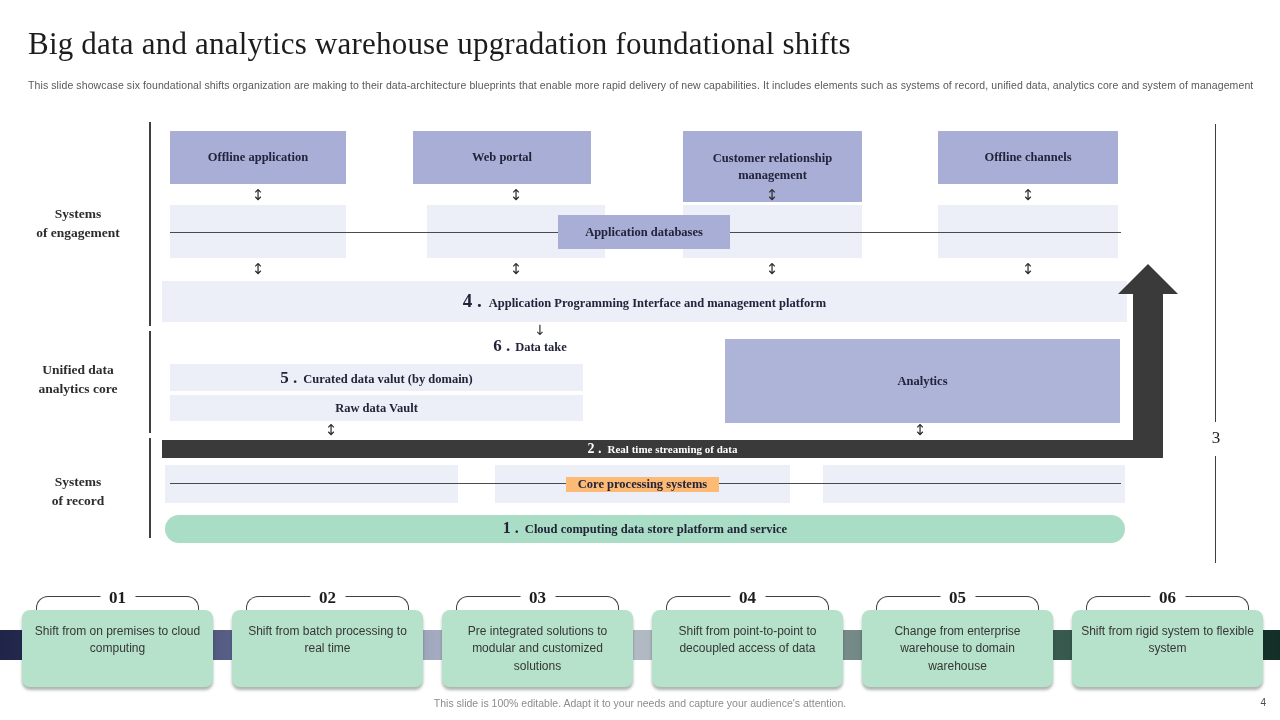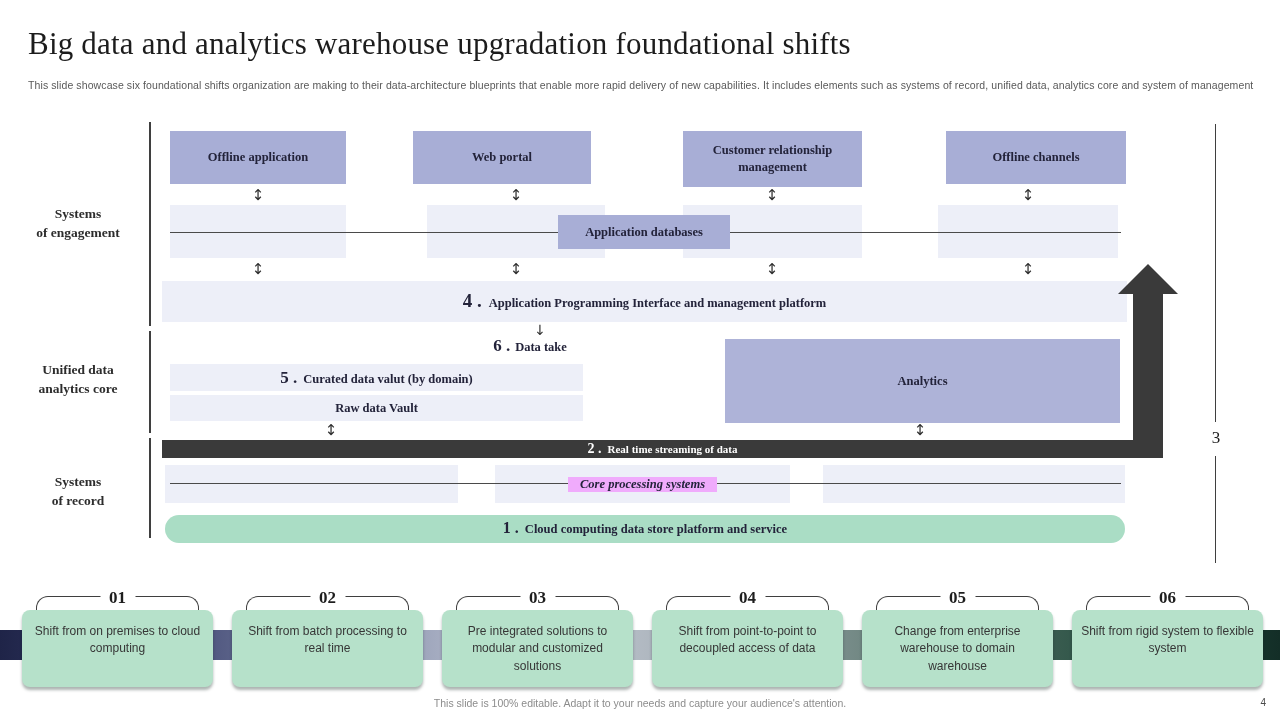--- a/index.html
+++ b/index.html
@@ -57,22 +57,22 @@
     <div>Systems</div>
     <div>of record</div>
   </div>
 
   <div class="abs vline" style="left:149px;top:122px;height:204px;"></div>
   <div class="abs vline" style="left:149px;top:331px;height:102px;"></div>
   <div class="abs vline" style="left:149px;top:438px;height:100px;"></div>
 
   <div class="abs lavbox" style="left:170px;top:131px;width:176px;height:53px;">Offline application</div>
   <div class="abs lavbox" style="left:413px;top:131px;width:178px;height:53px;">Web portal</div>
-  <div class="abs lavbox" style="left:683px;top:131px;width:179px;height:56px;padding:0 6px;box-sizing:border-box;">Customer relationship management</div>
-  <div class="abs lavbox" style="left:938px;top:131px;width:180px;height:53px;margin-left:8px;">Offline channels</div>
+  <div class="abs lavbox" style="left:683px;top:131px;width:179px;height:71px;padding:0 6px;box-sizing:border-box;">Customer relationship management</div>
+  <div class="abs lavbox" style="left:938px;top:131px;width:180px;height:53px;">Offline channels</div>
 
   <div class="abs updown" style="left:248px;top:185px;">↕</div>
   <div class="abs updown" style="left:506px;top:185px;">↕</div>
   <div class="abs updown" style="left:762px;top:185px;">↕</div>
   <div class="abs updown" style="left:1018px;top:185px;">↕</div>
 
   <div class="abs litebox" style="left:170px;top:205px;width:176px;height:53px;"></div>
   <div class="abs litebox" style="left:427px;top:205px;width:178px;height:53px;"></div>
   <div class="abs litebox" style="left:683px;top:205px;width:179px;height:53px;"></div>
   <div class="abs litebox" style="left:938px;top:205px;width:180px;height:53px;"></div>
@@ -114,21 +114,21 @@
   </div>
 
   <div class="abs arrowshaft" style="left:1133px;top:292px;width:30px;height:166px;"></div>
   <div class="abs arrowhead" style="left:1118px;top:264px;"></div>
 
   <div class="abs litebox" style="left:165px;top:465px;width:293px;height:38px;"></div>
   <div class="abs litebox" style="left:495px;top:465px;width:295px;height:38px;"></div>
   <div class="abs litebox" style="left:823px;top:465px;width:302px;height:38px;"></div>
   <div class="abs hline" style="left:170px;top:483px;width:951px;"></div>
   <div class="abs flexcenter" style="left:495px;top:465px;width:295px;height:38px;align-items:center;z-index:2;">
-    <span class="seriflabel" style="background:#f0abfc;padding:0 12px;font-style:italic;">Core processing systems</span>
+    <span class="seriflabel" style="background:#fdba74;padding:0 12px;">Core processing systems</span>
   </div>
 
   <div class="abs flexcenter" style="left:165px;top:515px;width:960px;height:28px;background:#aaddc5;border-radius:14px;gap:6px;align-items:baseline;padding-top:4px;box-sizing:border-box;">
     <span class="numtxt" style="font-size:16px;">1 .</span>
     <span class="seriflabel">Cloud computing data store platform and service</span>
   </div>
 
   <div class="abs vline" style="left:1215px;top:124px;height:298px;width:1px;"></div>
   <div class="abs sidenum" style="left:1206px;top:428px;width:20px;">3</div>
   <div class="abs vline" style="left:1215px;top:456px;height:107px;width:1px;"></div>

